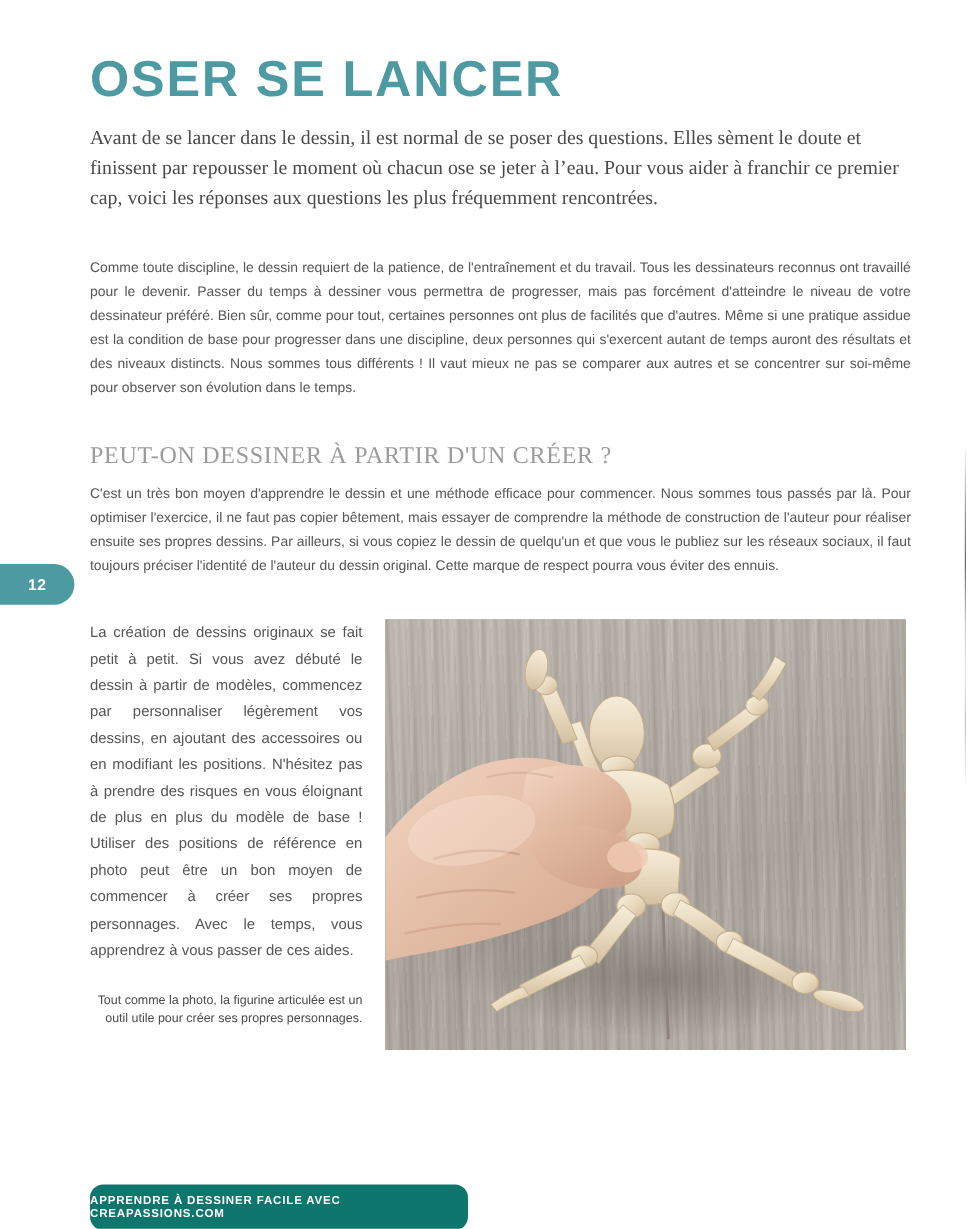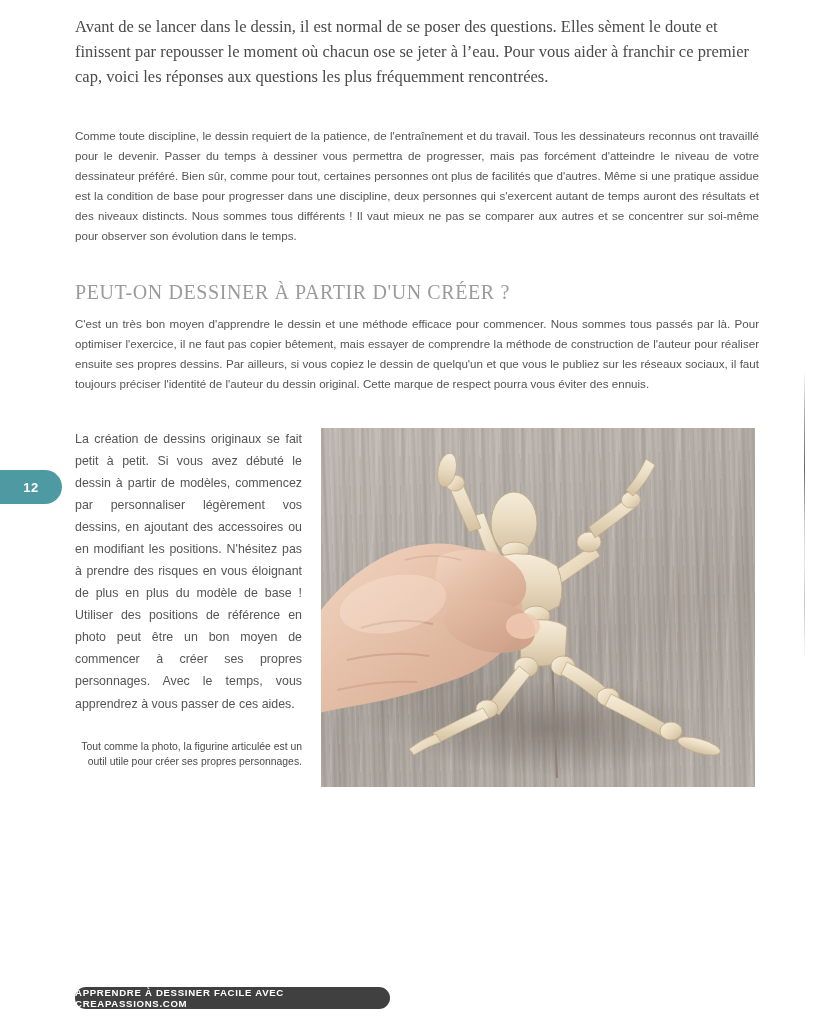--- a/index.html
+++ b/index.html
@@ -200,22 +200,22 @@
     width: 100%;
     height: 100%;
   }
 
   
   .footer-banner {
     position: absolute;
     left: 75px;
     top: 987px;
     width: 315px;
-    height: 22px;
-    background: #404040;
+    height: 38px;
+    background: #0f766e;
     border-radius: 11px;
     color: #ffffff;
     font-family: "Liberation Sans", sans-serif;
     font-size: 9.6px;
     font-weight: bold;
     letter-spacing: 0.7px;
     display: flex;
     align-items: center;
     justify-content: center;
     text-transform: uppercase;
@@ -227,20 +227,21 @@
 <div class="page">
 
   <div class="binding-edge"></div>
 
   <div class="page-tab">
     <span>12</span>
   </div>
 
   <div class="content">
 
+    <h1 class="main-title">OSER SE LANCER</h1>
 
     <p class="intro">Avant de se lancer dans le dessin, il est normal de se poser des questions. Elles sèment le doute et finissent par repousser le moment où chacun ose se jeter à l’eau. Pour vous aider à franchir ce premier cap, voici les réponses aux questions les plus fréquemment rencontrées.</p>
 
     <div class="section sec1">
       <p class="body-text">Comme toute discipline, le dessin requiert de la patience, de l'entraînement et du travail. Tous les dessinateurs reconnus ont travaillé pour le devenir. Passer du temps à dessiner vous permettra de progresser, mais pas forcément d'atteindre le niveau de votre dessinateur préféré. Bien sûr, comme pour tout, certaines personnes ont plus de facilités que d'autres. Même si une pratique assidue est la condition de base pour progresser dans une discipline, deux personnes qui s'exercent autant de temps auront des résultats et des niveaux distincts. Nous sommes tous différents ! Il vaut mieux ne pas se comparer aux autres et se concentrer sur soi-même pour observer son évolution dans le temps.</p>
     </div>
 
     <div class="section sec2">
       <h2 class="section-heading">PEUT-ON DESSINER À PARTIR D'UN CRÉER ?</h2>
       <p class="body-text">C'est un très bon moyen d'apprendre le dessin et une méthode efficace pour commencer. Nous sommes tous passés par là. Pour optimiser l'exercice, il ne faut pas copier bêtement, mais essayer de comprendre la méthode de construction de l'auteur pour réaliser ensuite ses propres dessins. Par ailleurs, si vous copiez le dessin de quelqu'un et que vous le publiez sur les réseaux sociaux, il faut toujours préciser l'identité de l'auteur du dessin original. Cette marque de respect pourra vous éviter des ennuis.</p>

